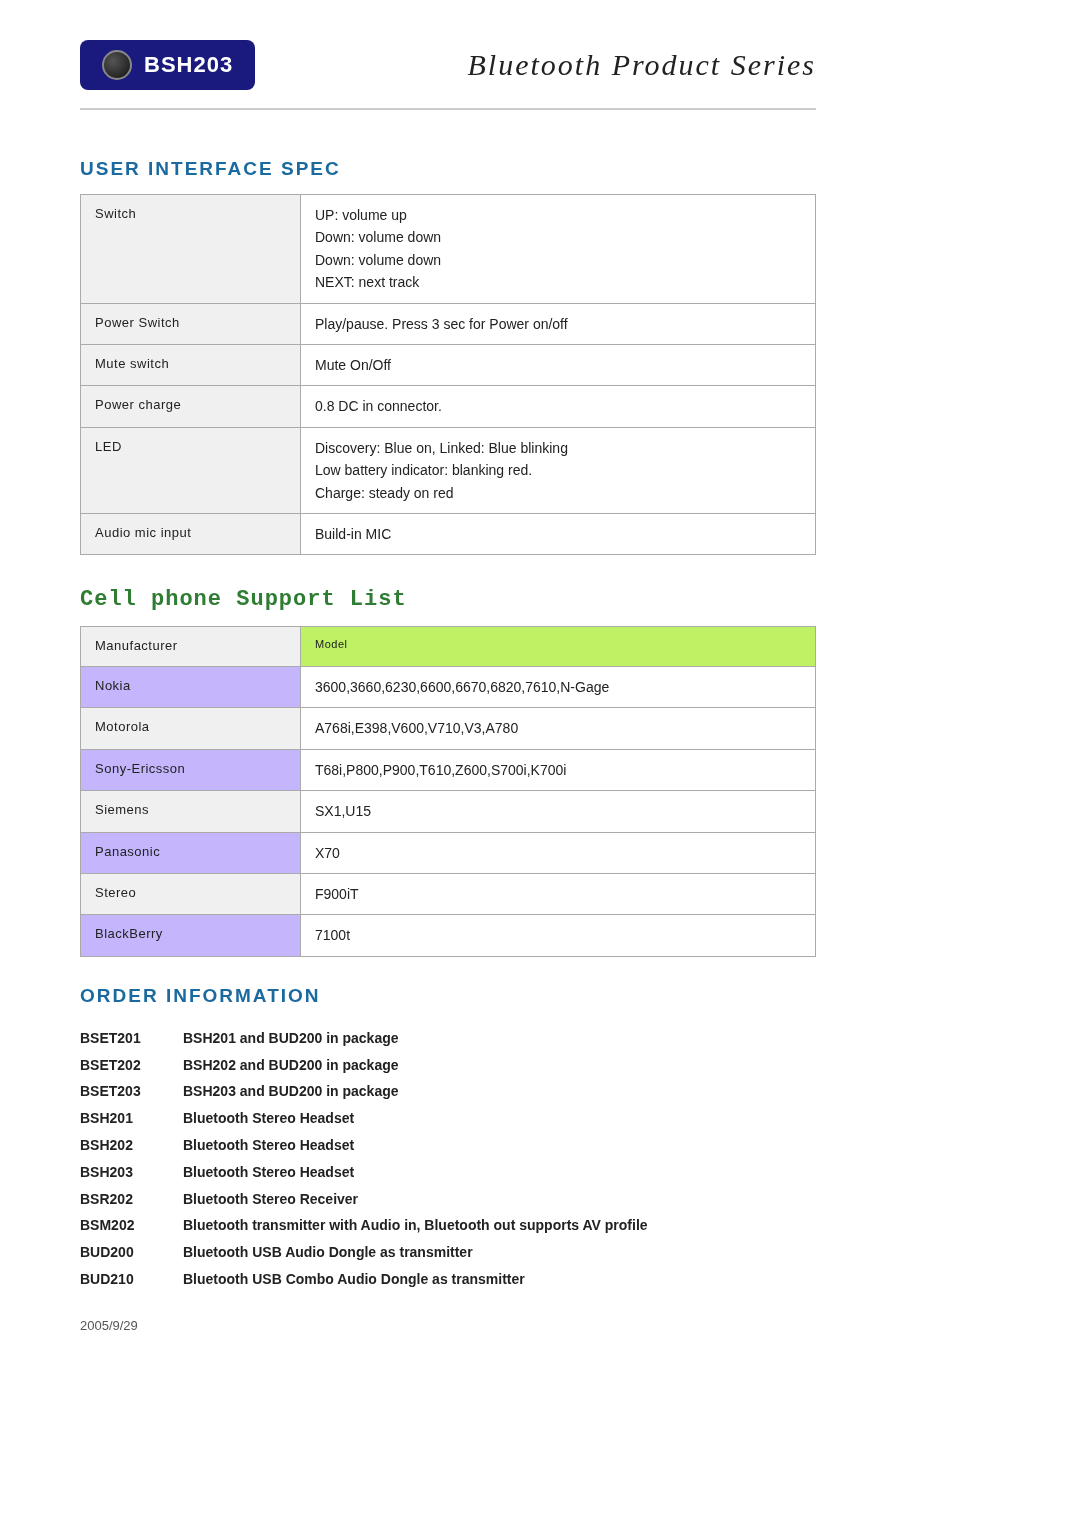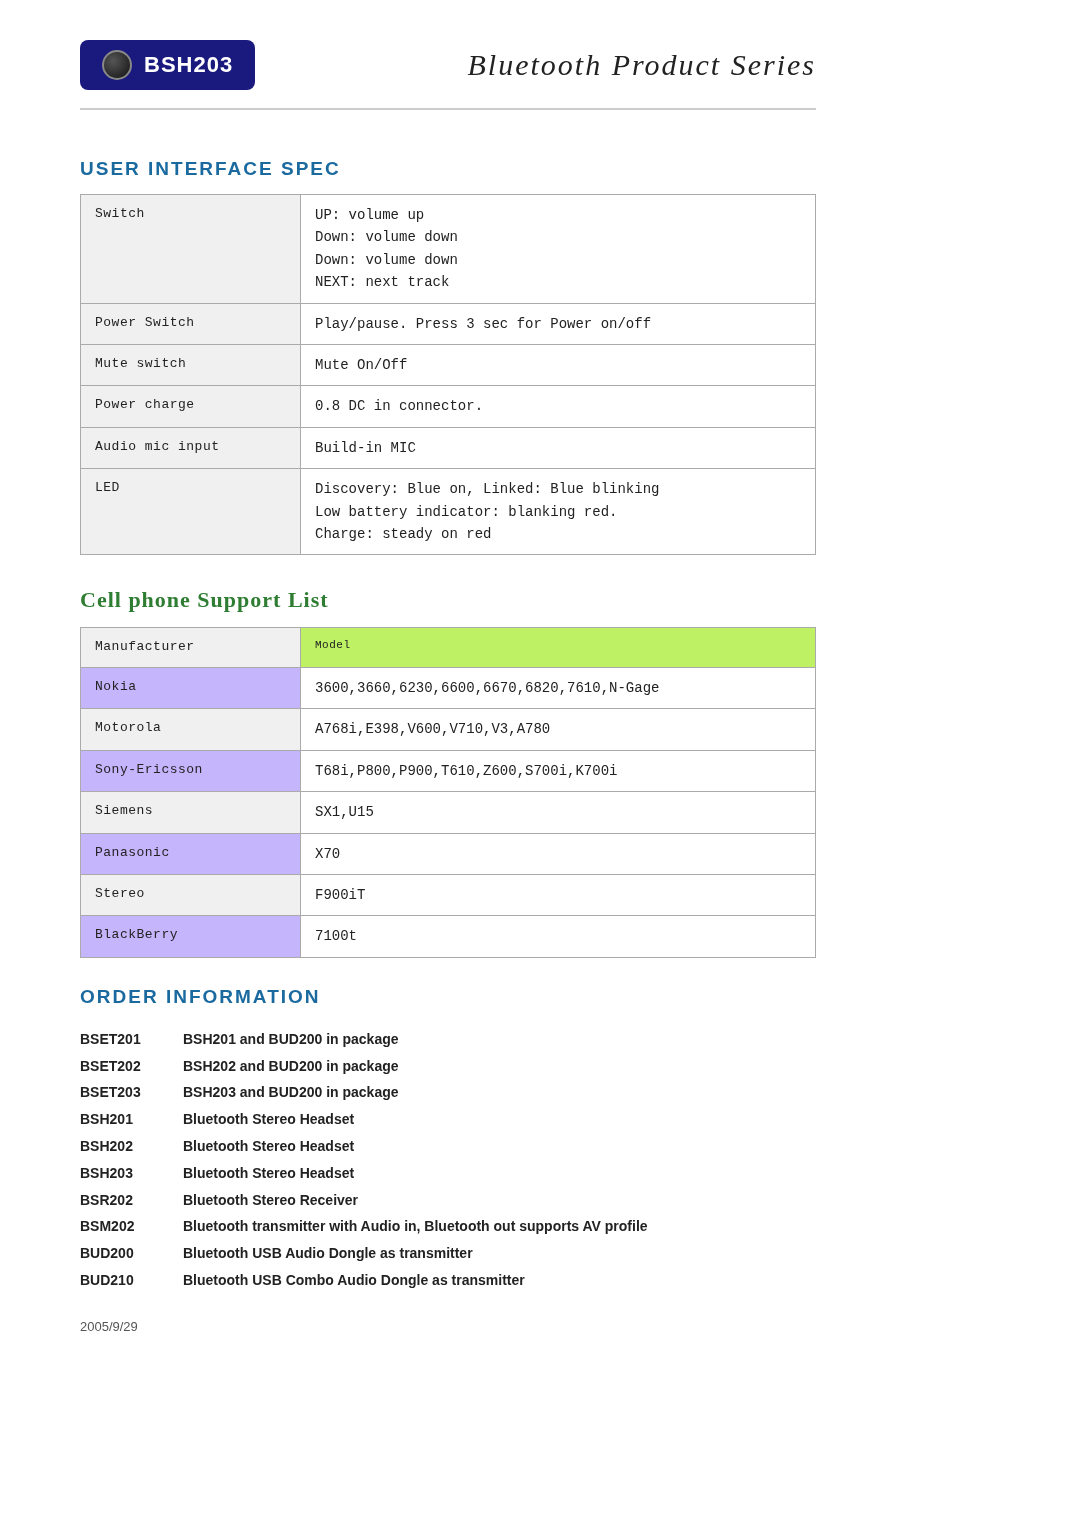--- a/index.html
+++ b/index.html
@@ -69,21 +69,21 @@
       font-size: 19px;
       font-weight: bold;
       color: #1a6aa0;
       text-transform: uppercase;
       letter-spacing: 2px;
       margin-bottom: 14px;
       margin-top: 48px;
     }
 
     .section-heading-cursive {
-      font-family: Liberation Serif, serif;
+      font-family: Liberation Mono, monospace;
       font-size: 22px;
       font-weight: bold;
       color: #2e7d32;
       letter-spacing: 1px;
       margin-bottom: 14px;
       margin-top: 32px;
     }
 
     
     table {
@@ -91,21 +91,20 @@
       border-collapse: collapse;
       margin-bottom: 10px;
       font-size: 14px;
     }
 
     table td {
       border: 1px solid #aaa;
       padding: 9px 14px;
       vertical-align: top;
       line-height: 1.6;
-      font-family: Liberation Mono, monospace;
     }
 
     table td:first-child {
       width: 220px;
       background: #f0f0f0;
       font-size: 13px;
       letter-spacing: 0.5px;
     }
 
     
@@ -178,26 +177,26 @@
         </tr>
         <tr>
           <td>Mute switch</td>
           <td>Mute On/Off</td>
         </tr>
         <tr>
           <td>Power charge</td>
           <td>0.8 DC in connector.</td>
         </tr>
         <tr>
+          <td>LED</td>
+          <td>Discovery: Blue on, Linked: Blue blinking<br>Low battery indicator: blanking red.<br>Charge: steady on red</td>
+        </tr>
+        <tr>
           <td>Audio mic input</td>
           <td>Build-in MIC</td>
-        </tr>
-        <tr>
-          <td>LED</td>
-          <td>Discovery: Blue on, Linked: Blue blinking<br>Low battery indicator: blanking red.<br>Charge: steady on red</td>
         </tr>
       </tbody>
   </table>
 
   <div class="section-heading-cursive">Cell phone Support List</div>
 
   <table>
     <tbody id="cell-phone-tbody">
         <tr class="table-header">
           <td>Manufacturer</td>

